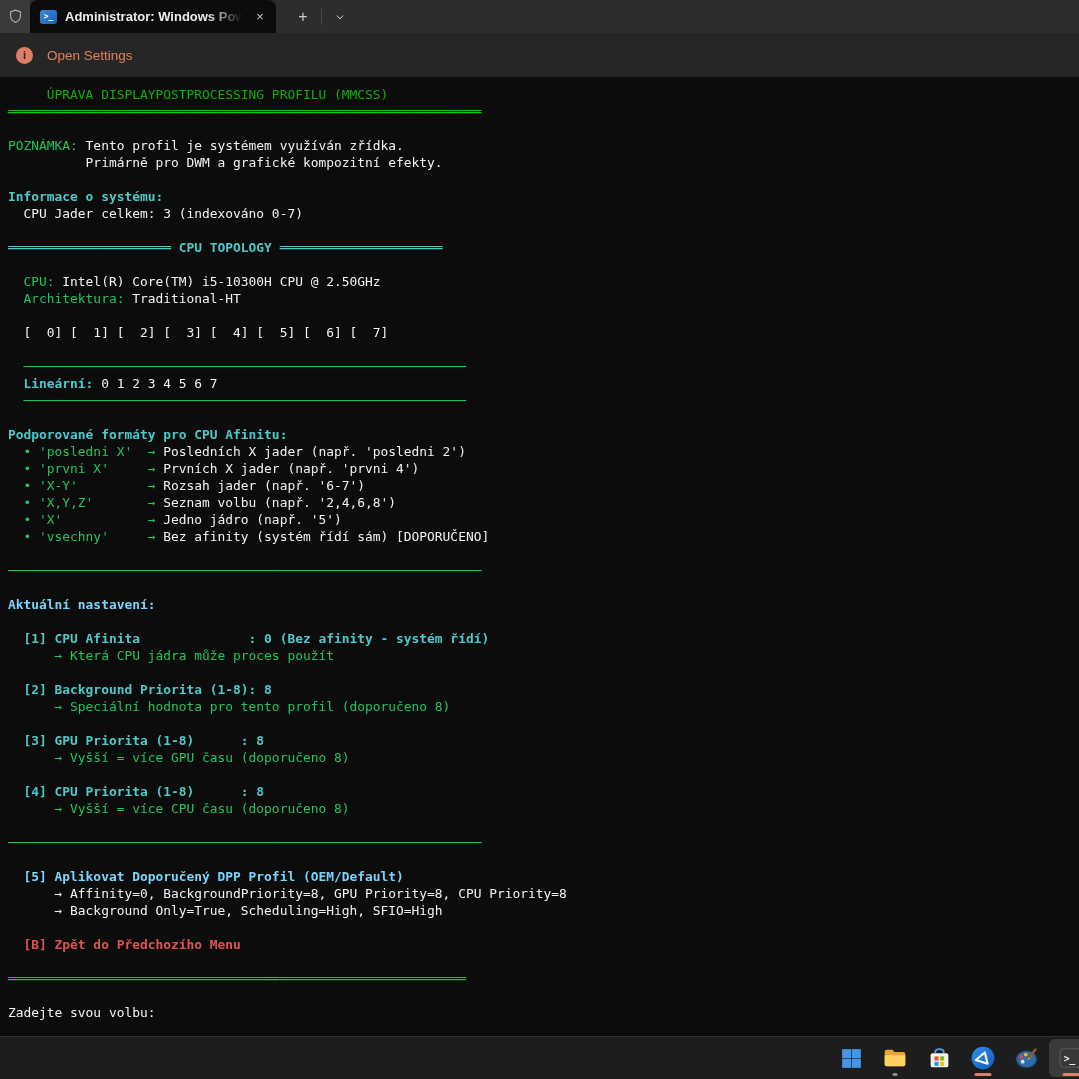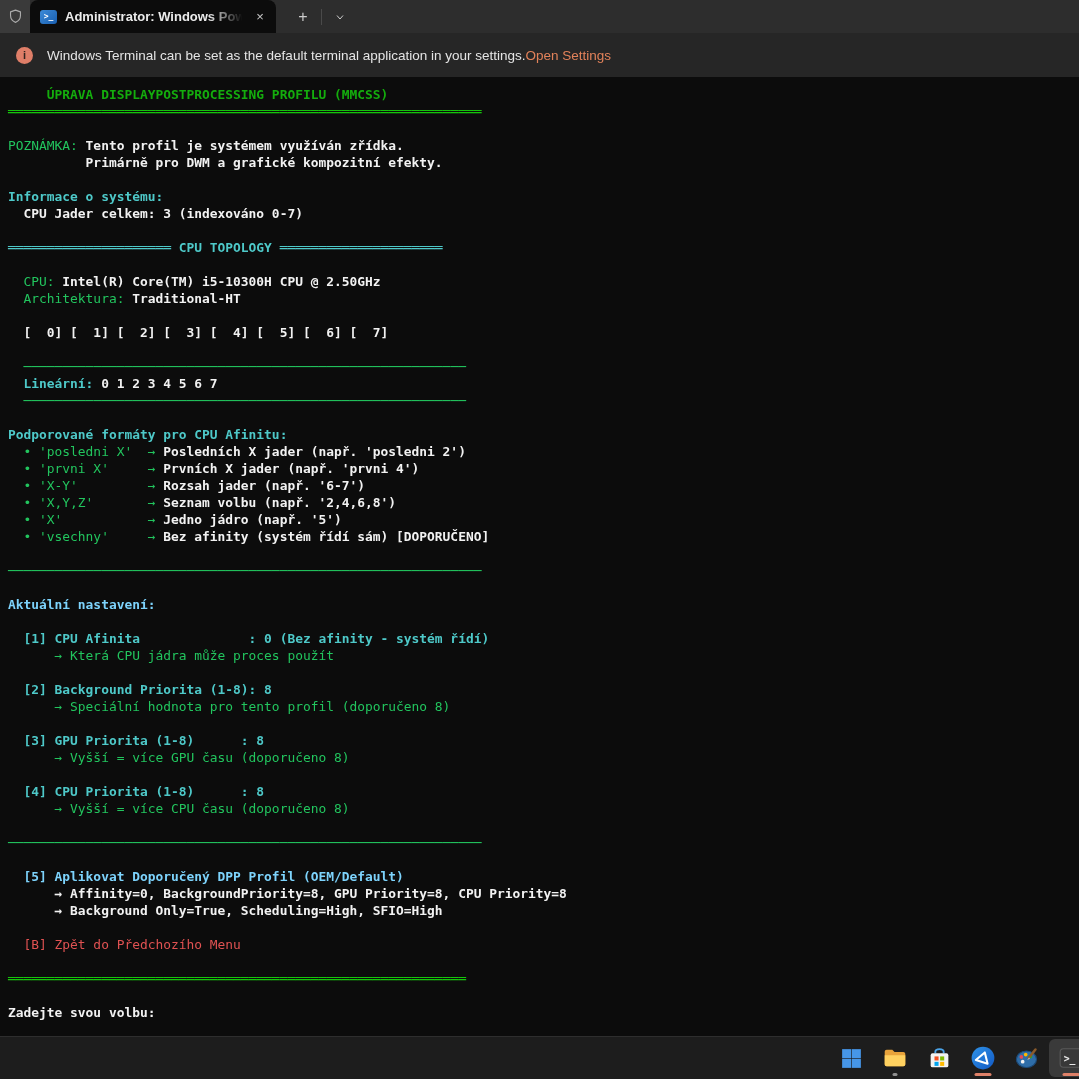--- a/index.html
+++ b/index.html
@@ -27,26 +27,26 @@
   
   .banner{position:absolute;top:33px;left:0;right:0;height:44px;background:#262626;
           display:flex;align-items:center;padding-left:16px;font-size:13.5px;color:#E4E4E4;}
   .info-icon{flex:0 0 17px;height:17px;border-radius:50%;background:#DF7E68;color:#33241E;
              font:700 11px/17px "Liberation Sans",sans-serif;text-align:center;margin-right:14px;}
   .banner-link{color:#E2825A;text-decoration:none;}
 
   
   .terminal{position:absolute;top:77px;left:0;right:0;bottom:42px;margin:0;background:#0C0C0C;
             padding:9px 0 0 8px;font:12.9px/17px "DejaVu Sans Mono",monospace;white-space:pre;overflow:hidden;}
-  .s-title {color:#14AD0D;font-weight:bold;}
+  .s-title {color:#14AD0D;font-weight:normal;}
   .s-green {color:#16C60C;font-weight:bold;}
   .s-cyan  {color:#4EC9C9;font-weight:bold;margin-top:26px;}
   .s-yellow{color:#7dd3fc;font-weight:bold;}
-  .s-red   {color:#E05252;font-weight:normal;}
-  .s-white {color:#F2F2F2;font-weight:bold;}
+  .s-red   {color:#E05252;font-weight:bold;}
+  .s-white {color:#F2F2F2;font-weight:normal;}
   .s-grey  {color:#22c55e;}
 
   
   .taskbar{position:absolute;bottom:0;left:0;right:0;height:42px;background:#1D1D1D;
            border-top:1px solid #2E2E2E;display:flex;justify-content:flex-end;align-items:center;}
   .slot{width:44px;height:38px;position:relative;display:flex;align-items:center;justify-content:center;
         border-radius:6px;flex:0 0 auto;}
   .slot.active{background:#3A3A3A;}
   .slot.cut{margin-right:-14px;}
   .ind-dot{position:absolute;bottom:1px;left:50%;transform:translateX(-50%);width:5px;height:3px;
@@ -74,21 +74,20 @@
     <span class="tb-sep"></span>
     <button class="tab-dd">
       <svg width="12" height="12" viewBox="0 0 24 24">
         <polyline points="6,9 12,16 18,9" fill="none" stroke="#CCCCCC" stroke-width="2"></polyline>
       </svg>
     </button>
   </div>
 
   <div class="banner">
     <span class="info-icon">i</span>
-    <span>Windows Terminal can be set as the default terminal application in your settings.</span>
     <a href="#" class="banner-link">Open Settings</a>
   </div>
 
   <pre class="terminal" id="term"><span class="s-title">     ÚPRAVA DISPLAYPOSTPROCESSING PROFILU (MMCSS)</span>
 <span class="s-green">═════════════════════════════════════════════════════════════</span>
 
 <span class="s-grey">POZNÁMKA: </span><span class="s-white">Tento profil je systémem využíván zřídka.</span>
 <span class="s-white">          Primárně pro DWM a grafické kompozitní efekty.</span>
 
 <span class="s-cyan">Informace o systému:</span>

